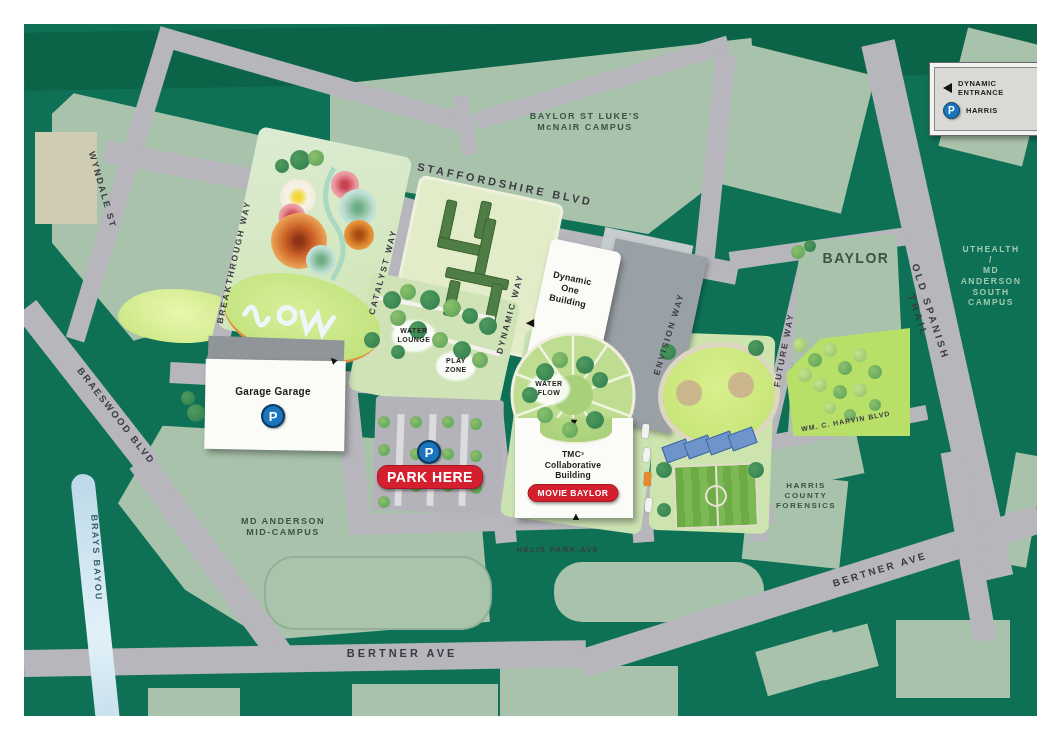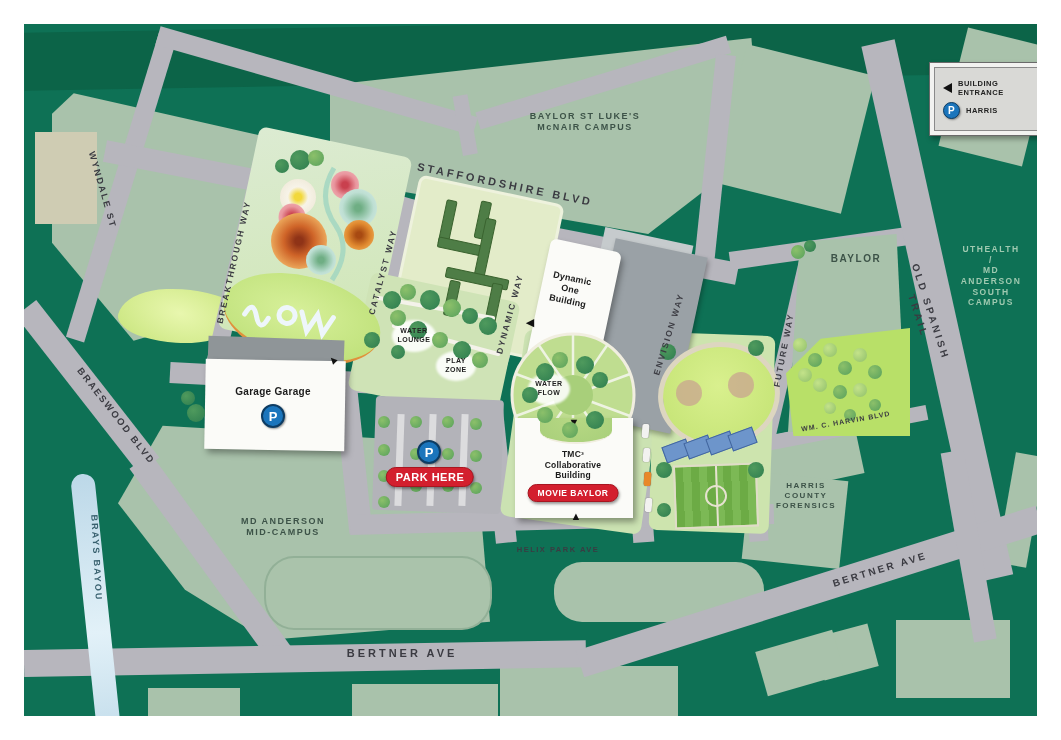--- a/index.html
+++ b/index.html
@@ -19,21 +19,21 @@
   
   .lbl{position:absolute;color:#3b3b42;white-space:pre-line;text-align:center;line-height:1.25;
        transform:translate(-50%,-50%) rotate(var(--r,0deg));letter-spacing:2px;font-weight:600;}
   .area-lbl{color:#3d5348;font-weight:600;letter-spacing:1.5px;}
   .lt{color:#9fc9b0;}
   .bldg-lbl{color:#1b1b1b;font-weight:bold;letter-spacing:.2px;}
   .feat-lbl{color:#222;font-weight:bold;letter-spacing:.5px;font-size:7px;}
   .patch{position:absolute;background:rgba(255,255,255,.88);border-radius:50%;filter:blur(1px);transform:translate(-50%,-50%);}
   
   .badge{position:absolute;transform:translate(-50%,-50%);background:#d31f2e;color:#fff;font-weight:bold;
-         border-radius:10px;padding:3px 9px;font-size:11px;letter-spacing:.5px;white-space:nowrap;
+         border-radius:10px;padding:3px 9px;font-size:14px;letter-spacing:.5px;white-space:nowrap;
          box-shadow:1px 2px 3px rgba(0,0,0,.4);border:1px solid #a81520;}
   .p-icon{position:absolute;transform:translate(-50%,-50%);width:20px;height:20px;border-radius:50%;
           background:#1b75bc;border:2px solid #0d3c63;color:#fff;font-weight:bold;font-size:13px;
           display:flex;align-items:center;justify-content:center;box-shadow:1px 1px 2px rgba(0,0,0,.4);}
   .tri{position:absolute;color:#111;font-size:11px;line-height:1;transform:translate(-50%,-50%) rotate(var(--r,0deg));}
   
   #legend{position:absolute;left:905px;top:38px;width:118px;background:#f2f2f0;border:1px solid #6a6a6a;
           box-shadow:2px 3px 5px rgba(0,0,0,.35);padding:4px;}
   #legend .panel{background:#d9d9d6;border:1px solid #8a8a8a;padding:6px 8px;}
   #legend .panel+.panel{margin-top:4px;}
@@ -290,21 +290,21 @@
   <div class="lbl area-lbl" style="left:561px;top:98px;font-size:9px;">BAYLOR ST LUKE'S
 McNAIR CAMPUS</div>
   <div class="lbl area-lbl lt" style="left:967px;top:252px;font-size:8.5px;">UTHEALTH /
 MD ANDERSON
 SOUTH CAMPUS</div>
   <div class="lbl area-lbl" style="left:259px;top:503px;font-size:9px;">MD ANDERSON
 MID-CAMPUS</div>
   <div class="lbl area-lbl" style="left:782px;top:472px;font-size:8px;">HARRIS
 COUNTY
 FORENSICS</div>
-  <div class="lbl area-lbl" style="left:832px;top:235px;font-size:10px;">BAYLOR</div>
+  <div class="lbl area-lbl" style="left:832px;top:235px;font-size:14px;">BAYLOR</div>
 
   <div class="lbl bldg-lbl" style="left:249px;top:368px;font-size:10px;letter-spacing:.3px;">Garage Garage</div>
   <div class="p-icon" style="left:249px;top:392px;">
         <span>P</span>
       </div>
 
   <div class="lbl bldg-lbl" style="left:546px;top:266px;font-size:9px;--r:12deg;">Dynamic
 One
 Building</div>
 
@@ -322,21 +322,21 @@
 LOUNGE</div>
   <div class="lbl feat-lbl" style="left:432px;top:342px;">PLAY
 ZONE</div>
   <div class="lbl feat-lbl" style="left:525px;top:365px;">WATER
 FLOW</div>
 
   <div id="legend">
     <div class="panel">
       <div class="row">
         <span class="ent-tri"></span>
-        <span>BUILDING ENTRANCE</span>
+        <span>DYNAMIC ENTRANCE</span>
       </div>
       <div class="row">
         <span class="p-icon">
               <span>P</span>
             </span>
         <span>HARRIS</span>
       </div>
     </div>
   </div>
 

